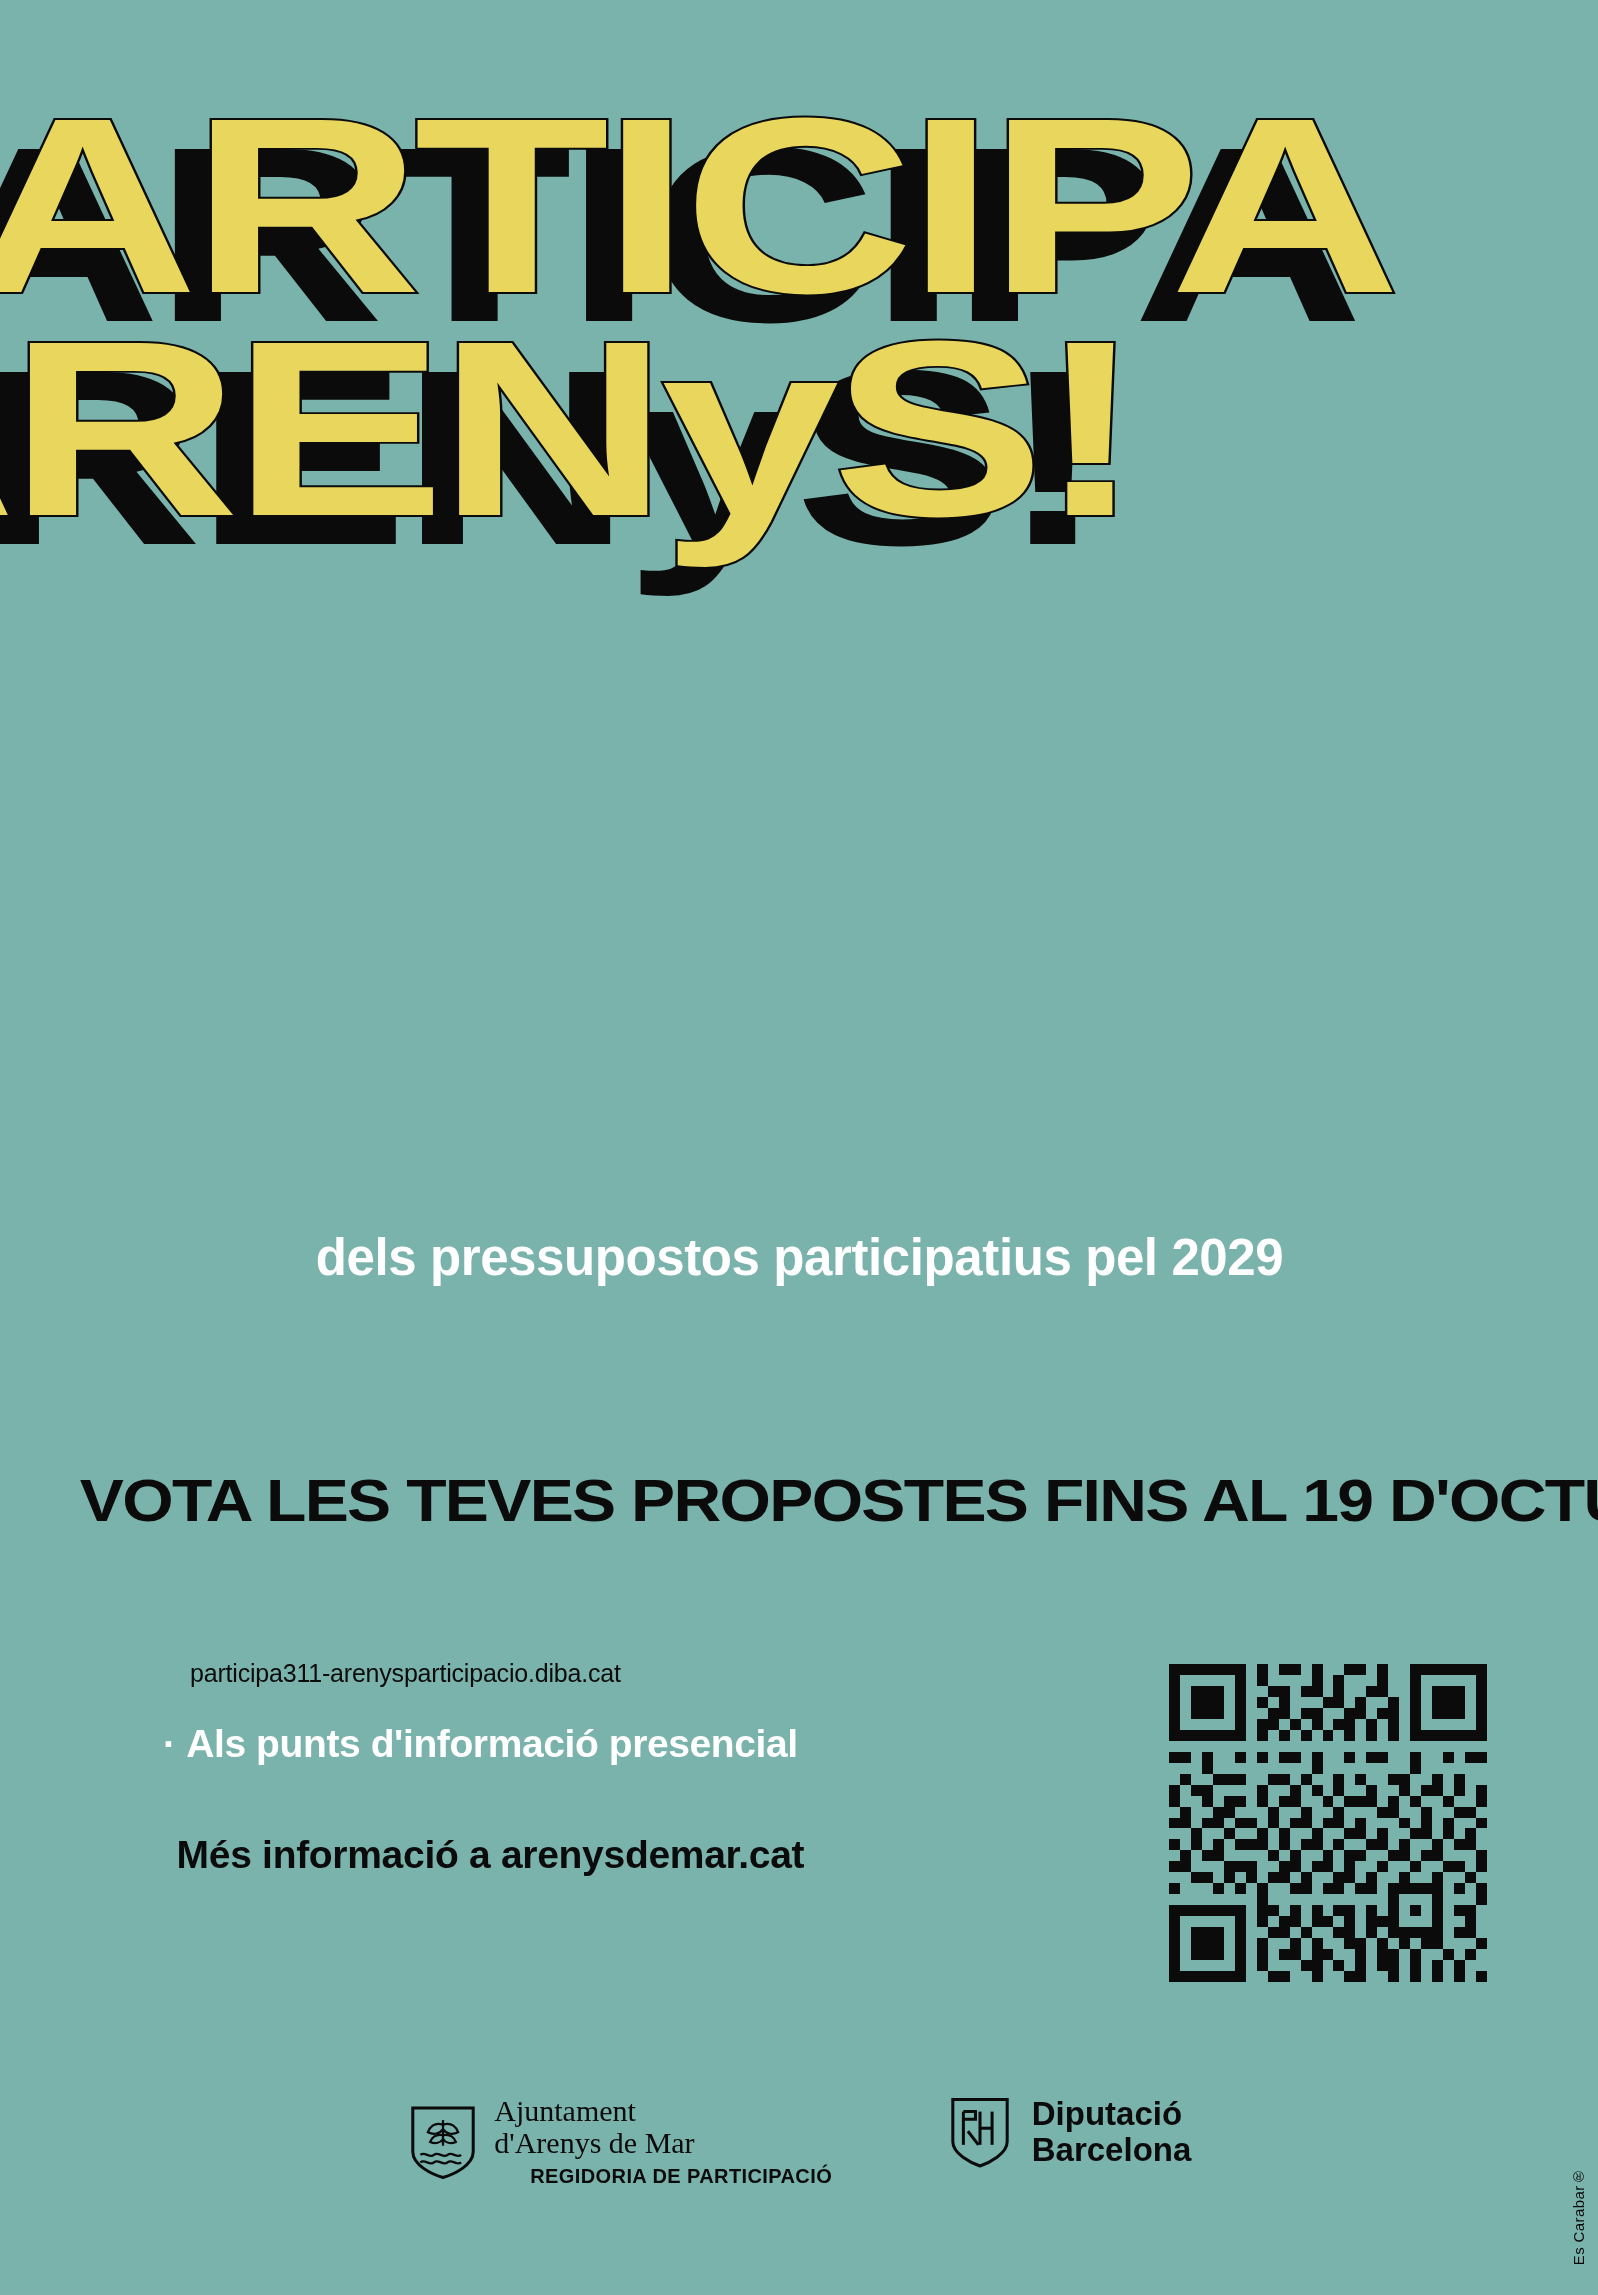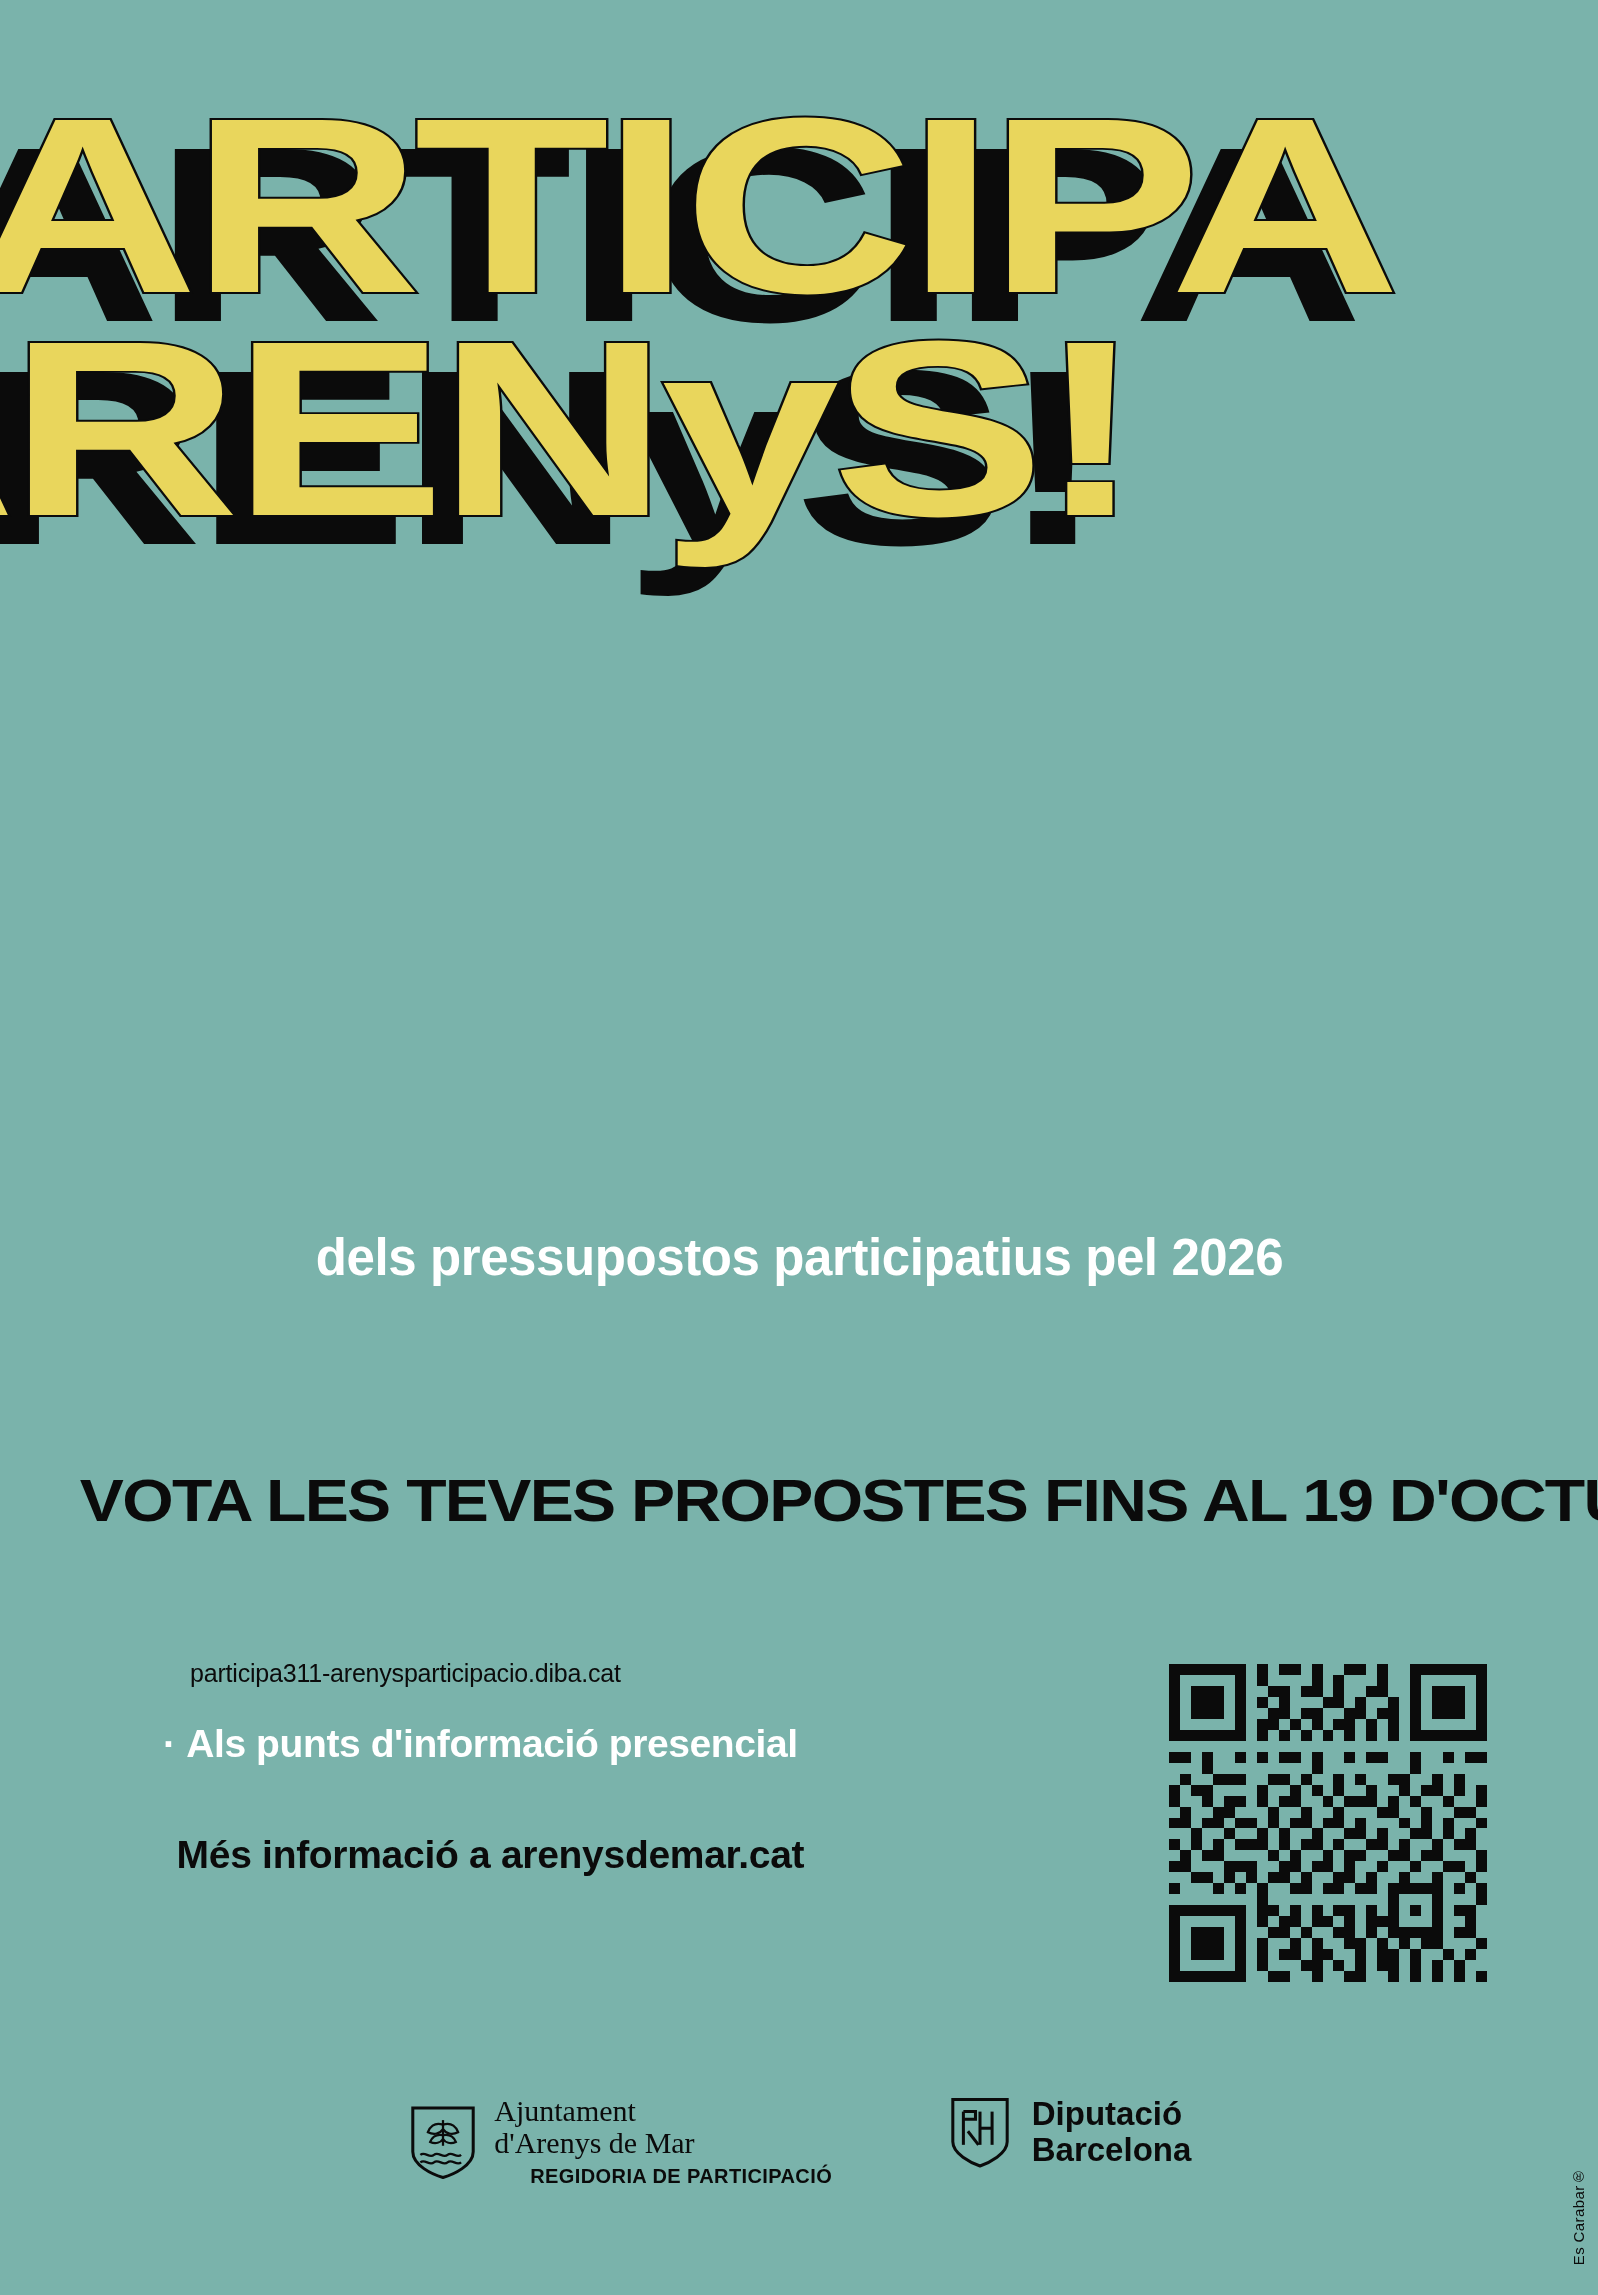--- a/index.html
+++ b/index.html
@@ -223,21 +223,21 @@
       <span class="shadow">PARTICIPA</span>
       <span class="fill">PARTICIPA</span>
     </div>
     <div class="big-line line2">
       <span class="shadow"><span>AREN</span><span>y</span><span>S!</span></span>
       <span class="fill"><span>AREN</span><span class="lower">y</span><span>S!</span></span>
     </div>
   </div>
 
   <div class="subtitle">
-    <div>dels pressupostos participatius pel 2026</div>
+    <div>dels pressupostos participatius pel 2029</div>
   </div>
 
   <div class="deadline">VOTA LES TEVES PROPOSTES FINS AL 19 D'OCTUBRE</div>
 
   <div class="info">
     <div class="url">participa311-arenysparticipacio.diba.cat</div>
 
     <div class="bullet bullet2">
       <span class="dot">·</span><span>Als punts d'informació presencial</span>
     </div>

